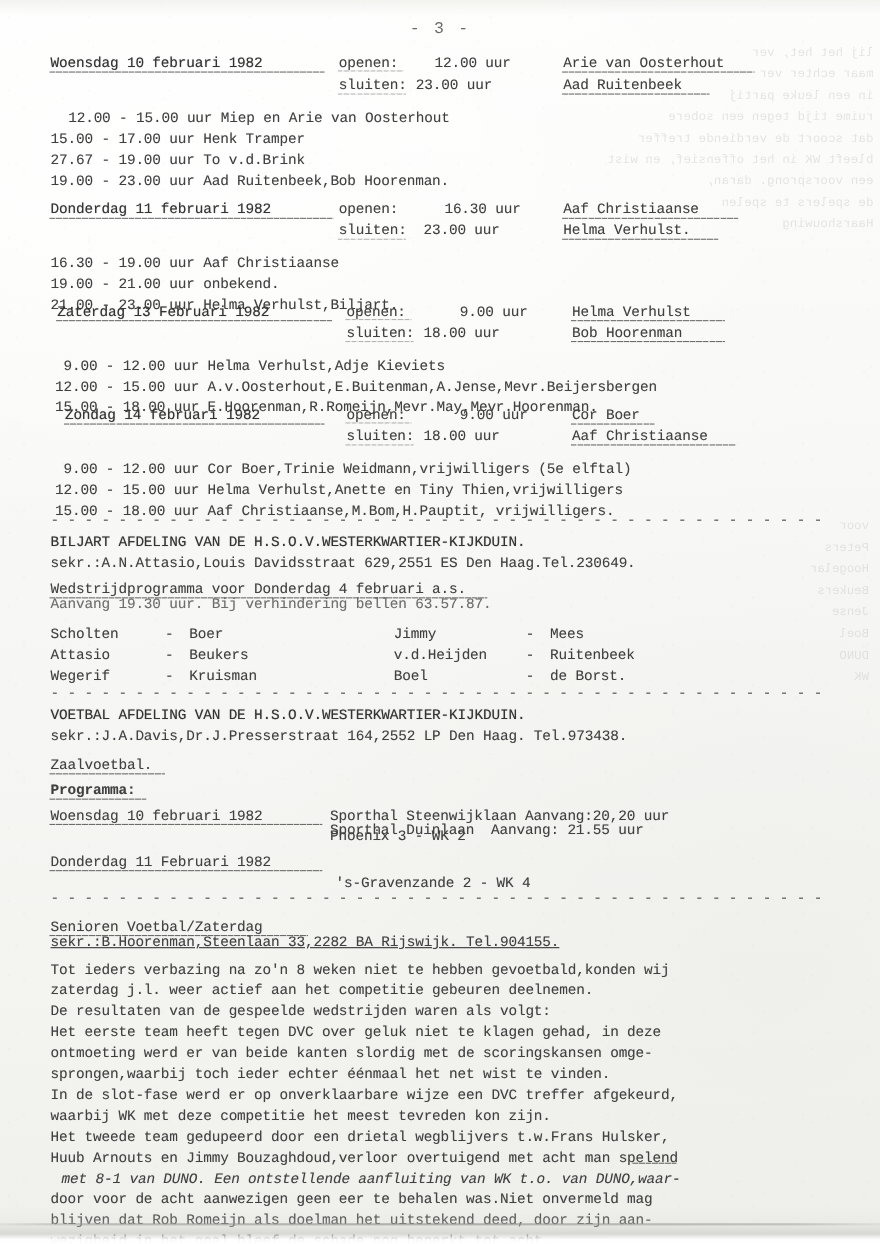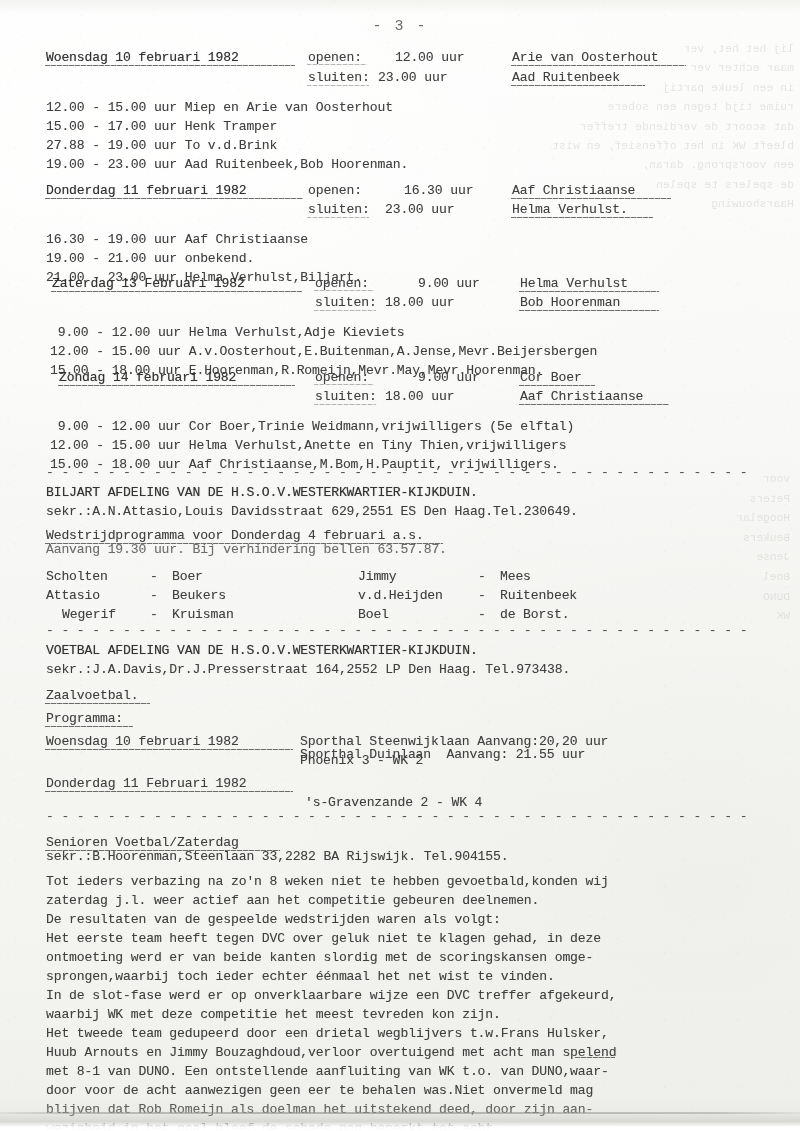--- a/index.html
+++ b/index.html
@@ -227,23 +227,23 @@
     <div class="typed" style="top:48px;left:395px;">12.00 uur</div>
     <div class="typed" style="top:48px;left:512px;">Arie van Oosterhout</div>
     <div class="uline" style="top:65px;left:511px;width:175px;"></div>
 
     <div class="typed" style="top:68px;left:308px;">sluiten:</div>
     <div class="uline soft" style="top:85px;left:307px;width:62px;"></div>
     <div class="typed" style="top:68px;left:378px;">23.00 uur</div>
     <div class="typed" style="top:68px;left:512px;">Aad Ruitenbeek</div>
     <div class="uline" style="top:85px;left:511px;width:134px;"></div>
 
-    <div class="typed" style="top:98px;">12.00 - 15.00 uur Miep en Arie van Oosterhout</div>
+    <div class="typed" style="top:98px;margin-left:16px;">12.00 - 15.00 uur Miep en Arie van Oosterhout</div>
     <div class="typed" style="top:117px;">15.00 - 17.00 uur Henk Tramper</div>
-    <div class="typed" style="top:136px;">27.88 - 19.00 uur To v.d.Brink</div>
+    <div class="typed" style="top:136px;">27.67 - 19.00 uur To v.d.Brink</div>
     <div class="typed" style="top:155px;">19.00 - 23.00 uur Aad Ruitenbeek,Bob Hoorenman.</div>
 
     <div class="typed strong" style="top:181px;left:46px;">Donderdag 11 februari 1982</div>
     <div class="uline" style="top:198px;left:45px;width:258px;"></div>
     <div class="typed" style="top:181px;left:308px;">openen:</div>
     <div class="typed" style="top:181px;left:404px;">16.30 uur</div>
     <div class="typed" style="top:181px;left:512px;">Aaf Christiaanse</div>
     <div class="uline" style="top:198px;left:511px;width:160px;"></div>
 
     <div class="typed" style="top:200px;left:308px;">sluiten:</div>
@@ -302,21 +302,21 @@
     <div class="typed faded" style="top:540px;">Aanvang 19.30 uur. Bij verhindering bellen 63.57.87.</div>
 
     <div class="typed" style="top:567px;left:46px;">Scholten</div>
     <div class="typed" style="top:567px;left:150px;">-</div>
     <div class="typed" style="top:567px;left:172px;">Boer</div>
 
     <div class="typed" style="top:586px;left:46px;">Attasio</div>
     <div class="typed" style="top:586px;left:150px;">-</div>
     <div class="typed" style="top:586px;left:172px;">Beukers</div>
 
-    <div class="typed" style="top:605px;left:46px;margin-left:16px;">Wegerif</div>
+    <div class="typed" style="top:605px;left:46px;">Wegerif</div>
     <div class="typed" style="top:605px;left:150px;">-</div>
     <div class="typed" style="top:605px;left:172px;">Kruisman</div>
 
     <div class="typed" style="top:567px;left:358px;">Jimmy</div>
     <div class="typed" style="top:567px;left:478px;">-</div>
     <div class="typed" style="top:567px;left:500px;text-align:right;">Mees</div>
 
     <div class="typed" style="top:586px;left:358px;">v.d.Heijden</div>
     <div class="typed" style="top:586px;left:478px;">-</div>
     <div class="typed" style="top:586px;left:500px;">Ruitenbeek</div>
@@ -326,51 +326,51 @@
     <div class="typed" style="top:605px;left:500px;">de Borst.</div>
 
     <div class="sep" style="top:624px;">- - - - - - - - - - - - - - - - - - - - - - - - - - - - - - - - - - - - - - - - - - - - - - - - - - - - - - - - - - -</div>
 
     <div class="typed strong" style="top:641px;">VOETBAL AFDELING VAN DE H.S.O.V.WESTERKWARTIER-KIJKDUIN.</div>
     <div class="typed" style="top:660px;">sekr.:J.A.Davis,Dr.J.Presserstraat 164,2552 LP Den Haag. Tel.973438.</div>
 
     <div class="typed" style="top:686px;">Zaalvoetbal.</div>
     <div class="uline" style="top:703px;left:45px;width:105px;"></div>
 
-    <div class="typed" style="top:709px;">Programma:</div>
+    <div class="typed" style="top:709px;font-weight:bold;">Programma:</div>
     <div class="uline" style="top:726px;left:45px;width:88px;"></div>
 
     <div class="typed" style="top:732px;left:46px;">Woensdag 10 februari 1982</div>
     <div class="uline" style="top:749px;left:45px;width:248px;"></div>
     <div class="typed" style="top:732px;left:300px;">Sporthal Steenwijklaan Aanvang:20,20 uur</div>
     <div class="typed" style="top:751px;left:300px;">Phoenix 3 - WK 2</div>
 
     <div class="typed" style="top:774px;left:46px;">Donderdag 11 Februari 1982</div>
     <div class="uline" style="top:791px;left:45px;width:248px;"></div>
     <div class="typed" style="top:745px;left:300px;">Sporthal Duinlaan  Aanvang: 21.55 uur</div>
     <div class="typed" style="top:793px;left:305px;">'s-Gravenzande 2 - WK 4</div>
 
     <div class="sep" style="top:810px;">- - - - - - - - - - - - - - - - - - - - - - - - - - - - - - - - - - - - - - - - - - - - - - - - - - - - - - - - - - -</div>
 
     <div class="typed" style="top:833px;">Senioren Voetbal/Zaterdag</div>
     <div class="uline" style="top:850px;left:45px;width:235px;"></div>
-    <div class="typed" style="top:847px;">sekr.:B.Hoorenman,Steenlaan 33,2282 BA Rijswijk. Tel.904155.</div>
+    <div class="typed" style="top:847px;text-decoration:underline;">sekr.:B.Hoorenman,Steenlaan 33,2282 BA Rijswijk. Tel.904155.</div>
 
     <div class="typed" style="top:872px;left:46px;">Tot ieders verbazing na zo'n 8 weken niet te hebben gevoetbald,konden wij</div>
     <div class="typed" style="top:891px;left:46px;">zaterdag j.l. weer actief aan het competitie gebeuren deelnemen.</div>
     <div class="typed" style="top:910px;left:46px;">De resultaten van de gespeelde wedstrijden waren als volgt:</div>
     <div class="typed" style="top:929px;left:46px;">Het eerste team heeft tegen DVC over geluk niet te klagen gehad, in deze</div>
     <div class="typed" style="top:948px;left:46px;">ontmoeting werd er van beide kanten slordig met de scoringskansen omge-</div>
     <div class="typed" style="top:967px;left:46px;font-family:Liberation Mono, monospace;">sprongen,waarbij toch ieder echter éénmaal het net wist te vinden.</div>
     <div class="typed" style="top:986px;left:46px;">In de slot-fase werd er op onverklaarbare wijze een DVC treffer afgekeurd,</div>
     <div class="typed" style="top:1005px;left:46px;">waarbij WK met deze competitie het meest tevreden kon zijn.</div>
     <div class="typed" style="top:1024px;left:46px;">Het tweede team gedupeerd door een drietal wegblijvers t.w.Frans Hulsker,</div>
     <div class="typed" style="top:1043px;left:46px;">Huub Arnouts en Jimmy Bouzaghdoud,verloor overtuigend met acht man spelend</div>
     <div class="uline" style="top:1057px;left:575px;width:40px;"></div>
-    <div class="typed" style="top:1062px;left:46px;">met 8-1 van DUNO. Een ontstellende aanfluiting van WK t.o. van DUNO,waar-</div>
+    <div class="typed" style="top:1062px;left:56px;font-style:italic;">met 8-1 van DUNO. Een ontstellende aanfluiting van WK t.o. van DUNO,waar-</div>
     <div class="typed" style="top:1081px;left:46px;">door voor de acht aanwezigen geen eer te behalen was.Niet onvermeld mag</div>
     <div class="typed" style="top:1100px;left:46px;">blijven dat Rob Romeijn als doelman het uitstekend deed, door zijn aan-</div>
     <div class="typed" style="top:1119px;left:46px;">wezigheid in het goal bleef de schade nog beperkt tot acht.</div>
 
   </div>
 
   <div id="top-smudge"></div>
   <div id="edge-shadow"></div>
   <div id="edge-line"></div>
 </div>

